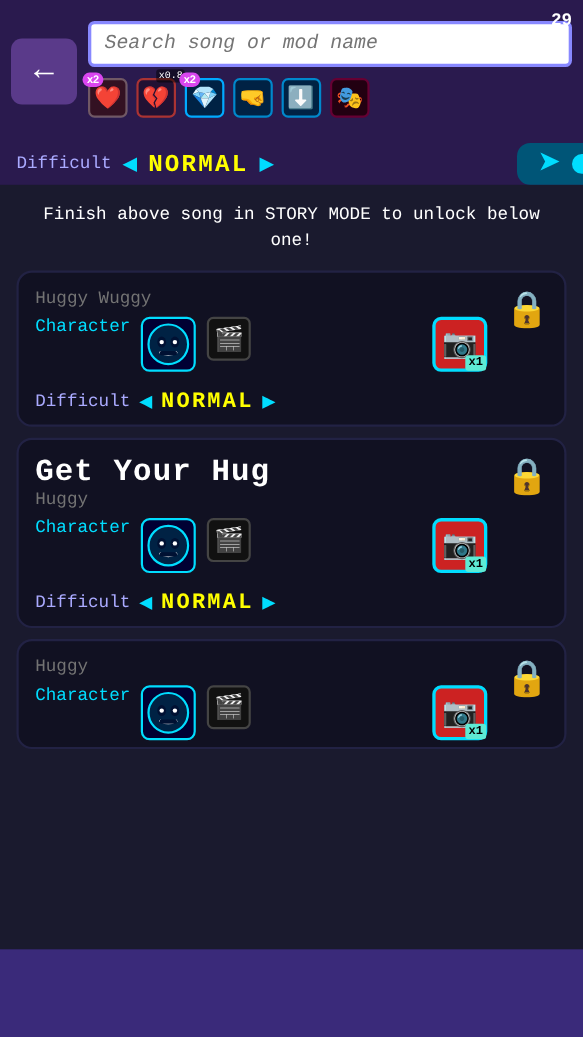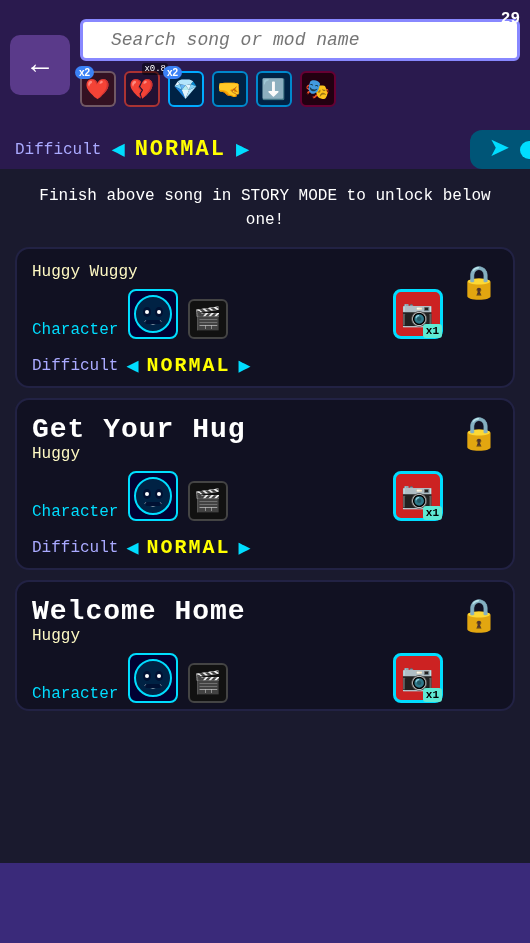--- a/index.html
+++ b/index.html
@@ -44,21 +44,21 @@
       flex: 1;
       display: flex;
       flex-direction: column;
       gap: 6px;
     }
 
     .search-box {
       background: white;
       border: 3px solid #8888ff;
       border-radius: 6px;
-      padding: 8px 28px;
+      padding: 8px 12px;
       font-family: 'Courier New', monospace;
       font-size: 18px;
       color: #888;
       font-style: italic;
       width: 100%;
     }
 
     .icon-row {
       display: flex;
       align-items: center;
@@ -81,21 +81,21 @@
       align-items: center;
       justify-content: center;
       font-size: 20px;
       border: 2px solid rgba(255,255,255,0.3);
     }
 
     .badge {
       position: absolute;
       top: -5px;
       left: -5px;
-      background: #3b82f6;
+      background: #d946ef;
       color: white;
       font-size: 10px;
       border-radius: 10px;
       padding: 1px 4px;
       font-family: Arial, sans-serif;
       font-weight: bold;
     }
 
     .score-num {
       position: absolute;
@@ -166,29 +166,29 @@
 
     .song-title {
       color: white;
       font-size: 28px;
       font-family: 'Courier New', monospace;
       font-weight: bold;
       letter-spacing: 1px;
     }
 
     .song-subtitle {
-      color: #fef9c3;
+      color: #737373;
       font-size: 16px;
       font-family: 'Courier New', monospace;
       margin-bottom: 8px;
     }
 
     .song-char-row {
       display: flex;
-      align-items: flex-end;
+      align-items: flex-start;
       gap: 10px;
       margin-bottom: 6px;
     }
 
     .char-label {
       color: #00ddff;
       font-size: 16px;
       font-family: 'Courier New', monospace;
     }
 
@@ -421,21 +421,20 @@
     <div class="song-diff-row">
       <span class="diff-label">Difficult</span>
       <span class="song-diff-arrow-l">◀</span>
       <span class="song-diff-value">NORMAL</span>
       <span class="song-diff-arrow-r">▶</span>
     </div>
   </div>
 
   <div class="song-card">
     <span class="lock-icon">🔒</span>
-    <div class="song-title">Welcome Home</div>
     <div class="song-subtitle">Huggy</div>
     <div class="song-char-row">
       <span class="char-label">Character</span>
       <div class="char-icon">
         <svg width="40" height="40" viewBox="0 0 40 40">
           <circle cx="20" cy="20" r="18" fill="#002244" stroke="#00ddff" stroke-width="2"></circle>
           <ellipse cx="14" cy="18" rx="4" ry="5" fill="#001133"></ellipse>
           <ellipse cx="26" cy="18" rx="4" ry="5" fill="#001133"></ellipse>
           <circle cx="14" cy="18" r="2" fill="white"></circle>
           <circle cx="26" cy="18" r="2" fill="white"></circle>

